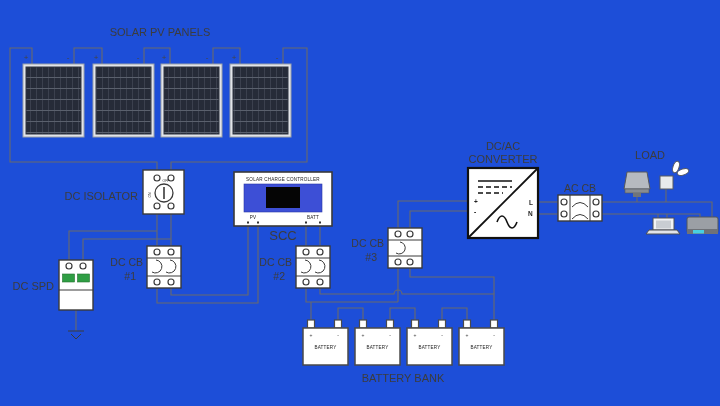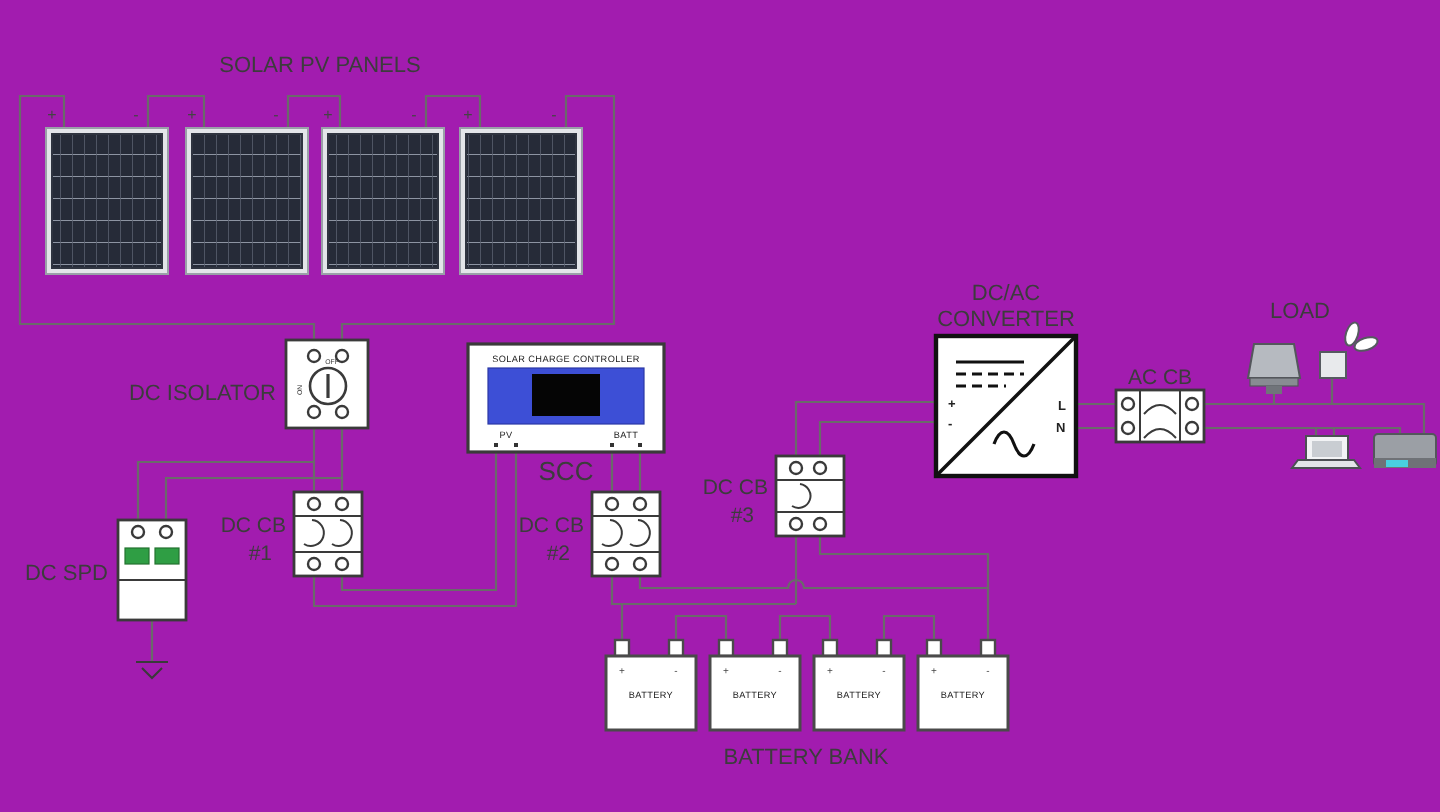--- a/index.html
+++ b/index.html
@@ -1,16 +1,16 @@
 <!DOCTYPE html>
 <html><head>
 <meta charset="utf-8">
 <style>
   html,body{margin:0;padding:0;background:#ffffff;}
-  .stage{position:relative;width:720px;height:406px;background:#a21caf;overflow:hidden;}
+  .stage{position:relative;width:720px;height:406px;background:#1d4ed8;overflow:hidden;}
   svg{display:block;}
   text{font-family:"Liberation Sans",sans-serif;fill:#3c3c3c;}
   .lbl{font-size:11px;}
   .lbl-mid{font-size:10.5px;}
   .scc-abbr{font-size:13px;}
   .sign{font-size:8px;fill:#444;}
   .tinysign{font-size:5px;fill:#444;}
   .tiny{font-size:4.6px;letter-spacing:.2px;fill:#222;}
   .micro{font-size:3.4px;fill:#333;}
   .term-io{font-size:6.5px;font-weight:bold;fill:#222;}

